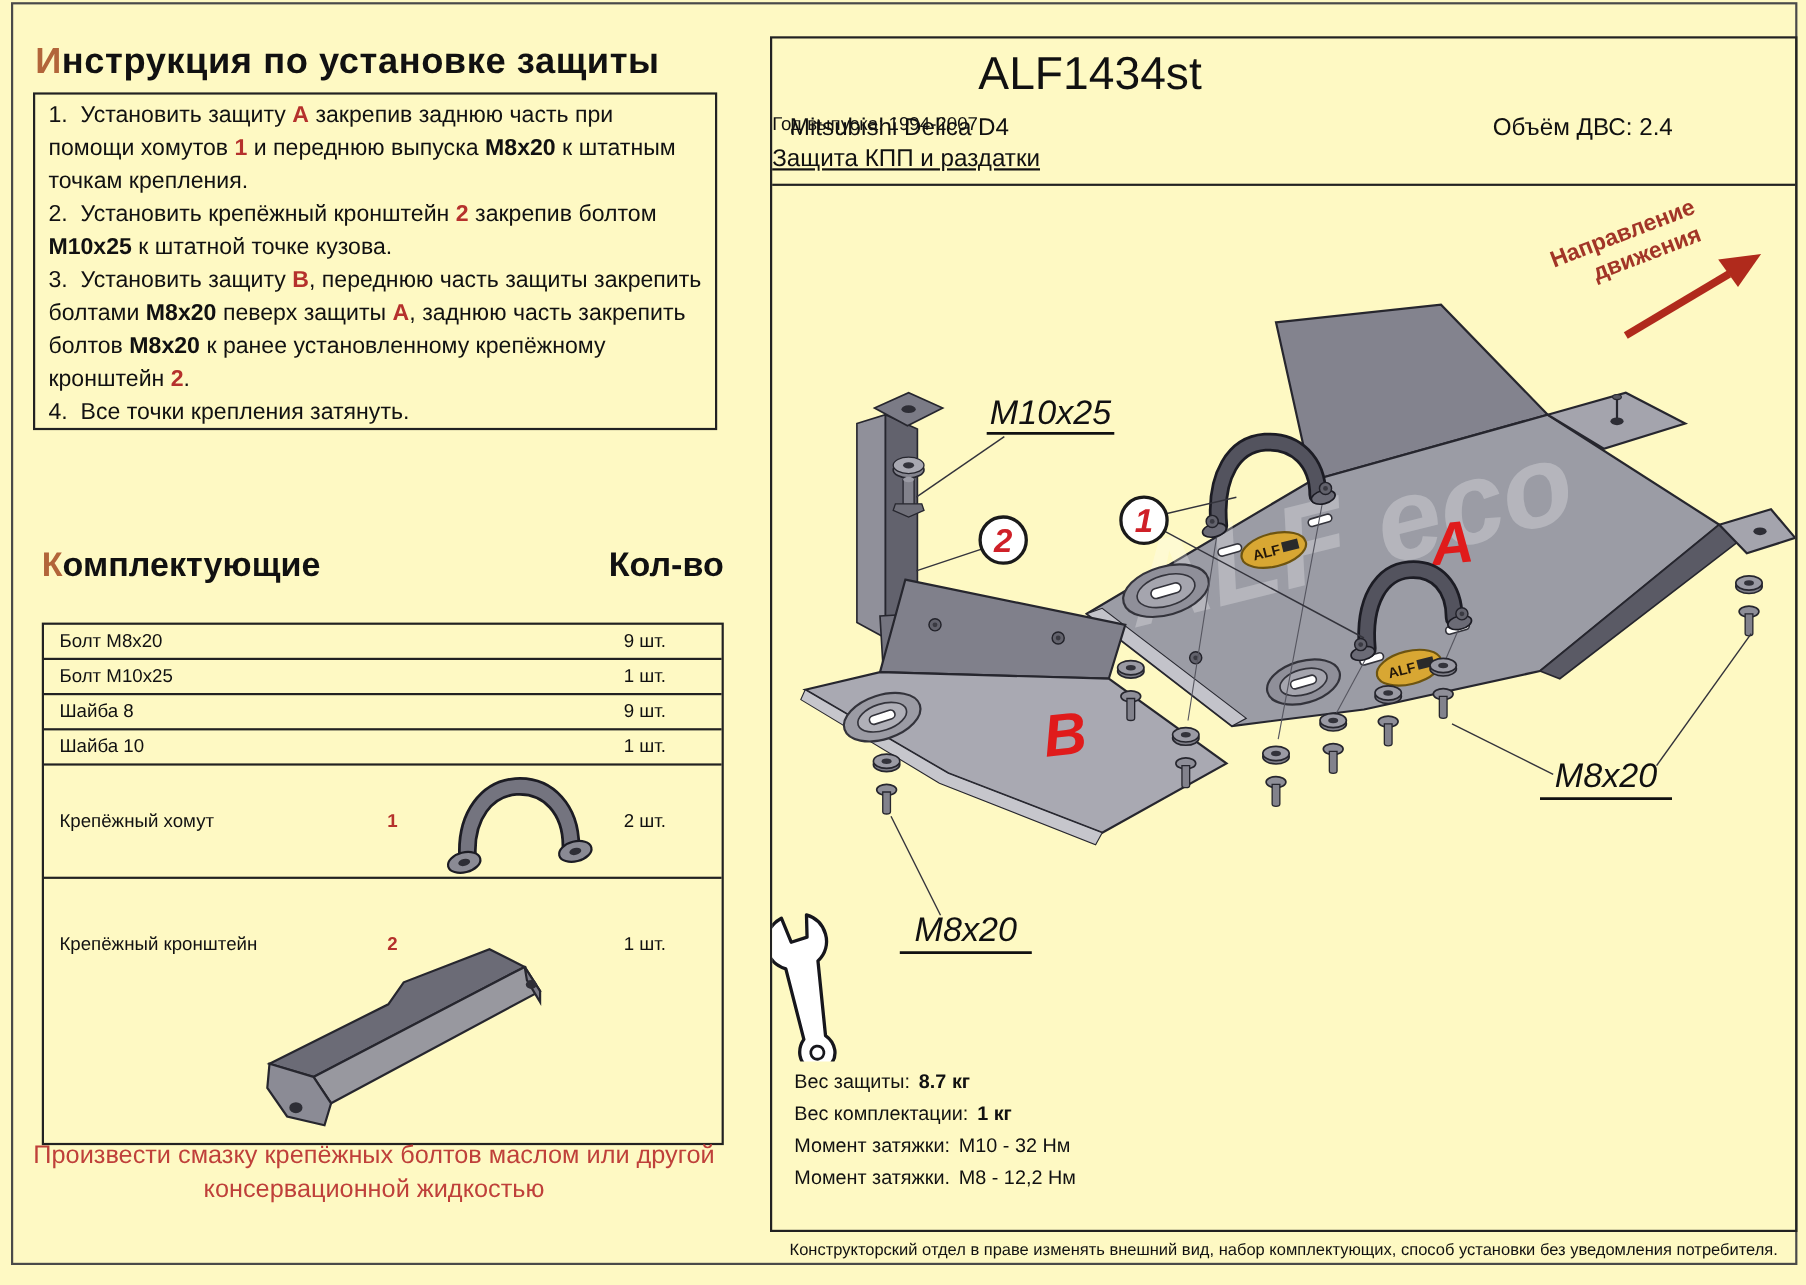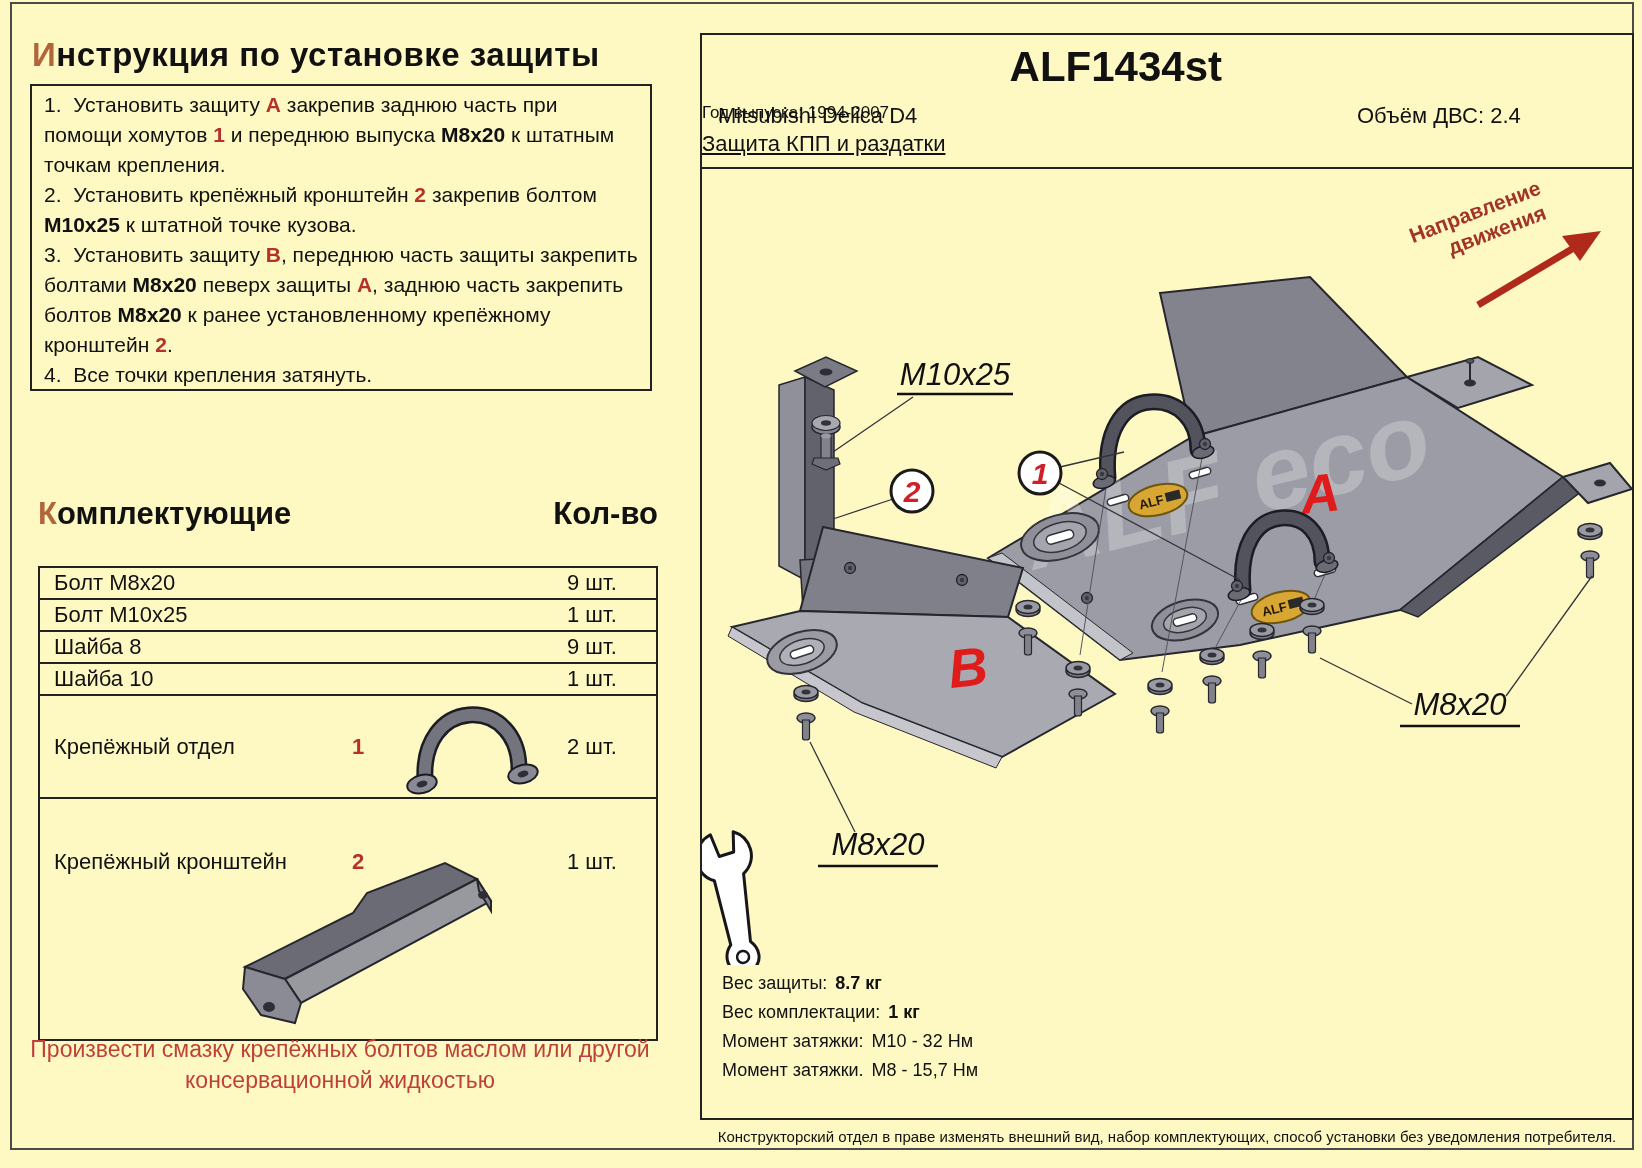--- a/index.html
+++ b/index.html
@@ -16,40 +16,40 @@
              border:2px solid #222;box-sizing:border-box;padding:4px 12px 0 12px;
              font-size:21px;line-height:30px;}
   .instr-box p{margin:0;}
   .r{color:#b5312c;font-weight:bold;}
   .bb{font-weight:bold;}
 
   .comp-header{position:absolute;left:38px;top:496px;width:620px;display:flex;
                justify-content:space-between;font-size:31px;font-weight:bold;gap:42px;}
   .comp-table{position:absolute;left:38px;top:566px;width:620px;border:2px solid #222;
               box-sizing:border-box;}
-  .crow{position:relative;display:flex;align-items:center;font-size:22px;
+  .crow{position:relative;display:flex;align-items:center;font-size:17px;
         border-bottom:2px solid #222;box-sizing:border-box;}
   .crow.simple{height:32px;}
   .crow .nm{padding-left:14px;white-space:nowrap;}
   .crow .qty{position:absolute;left:527px;white-space:nowrap;}
   .crow-clamp{height:103px;}
   .crow-bracket{height:204px;align-items:flex-start;padding-top:14px;border-bottom:none;margin-top:36px;}
   .refnum{position:absolute;left:312px;color:#b5312c;font-weight:bold;}
   .crow-bracket .refnum{top:14px;}
   .part-img{position:absolute;}
   .clamp-img{left:365px;top:3px;}
   .bracket-img{left:165px;top:16px;}
   .lube-note{position:absolute;left:20px;top:1034px;width:640px;text-align:center;
              font-size:23px;line-height:31px;color:#bf403a;}
 
   
   .right-box{position:absolute;left:700px;top:33px;width:934px;height:1087px;
              border:2px solid #222;box-sizing:border-box;}
-  .rb-partnum{position:absolute;left:0;top:8px;width:520px;text-align:right;
-              font-size:42px;font-weight:bold;}
+  .rb-partnum{position:absolute;left:0;top:8px;width:520px;text-align:center;
+              font-size:42px;font-weight:normal;padding-left:29px;}
   .rb-vehicle{position:absolute;left:16px;top:68px;font-size:22px;}
   .rb-years{position:absolute;left:0;top:68px;width:476px;text-align:left;font-size:17px;}
   .rb-prot{position:absolute;left:0;top:96px;width:476px;text-align:left;font-size:22px;
            text-decoration:underline;}
   .rb-engine{position:absolute;left:655px;top:68px;font-size:22px;}
   .rb-divider{position:absolute;left:0;top:132px;width:100%;border-top:2px solid #222;}
   .diagram{position:absolute;left:0;top:134px;}
   .diagram text{font-family:"Liberation Sans",sans-serif;}
   .specs{position:absolute;left:20px;top:934px;font-size:18px;line-height:29px;}
   .spec-line{white-space:nowrap;}
@@ -98,21 +98,21 @@
     <div class="crow simple">
       <span class="nm">Шайба 8</span>
       <span class="qty">9 шт.</span>
     </div>
     <div class="crow simple">
       <span class="nm">Шайба 10</span>
       <span class="qty">1 шт.</span>
     </div>
 
     <div class="crow crow-clamp">
-      <span class="nm">Крепёжный отдел</span>
+      <span class="nm">Крепёжный хомут</span>
       <span class="refnum">1</span>
       <svg class="part-img clamp-img" width="135" height="97" viewBox="0 0 135 97">
         <path d="M 20,80 C 18,42 38,18 64,16 C 94,14 114,38 114,70" fill="none" stroke="#1c1c24" stroke-width="17" stroke-linecap="round"></path>
         <path d="M 20,80 C 18,42 38,18 64,16 C 94,14 114,38 114,70" fill="none" stroke="#74747f" stroke-width="12" stroke-linecap="round"></path>
         <g transform="translate(17,85) rotate(-14)">
           <ellipse rx="15" ry="9" fill="#8a8a94" stroke="#1c1c24" stroke-width="2"></ellipse>
           <ellipse rx="5.5" ry="3.2" fill="#2e2e36"></ellipse>
         </g>
         <g transform="translate(118,75) rotate(-14)">
           <ellipse rx="15" ry="9" fill="#8a8a94" stroke="#1c1c24" stroke-width="2"></ellipse>
@@ -311,18 +311,18 @@
       <g transform="rotate(-10 732 900)">
         <path d="M 722,832 C 710,836 703,847 704,858 C 705,867 710,874 718,878 L 723,944 C 719,948 717,953 717,958 C 717,967 724,974 733,974 C 742,974 749,967 749,958 C 749,953 747,948 743,944 L 748,876 C 756,871 760,862 759,853 C 758,844 753,837 745,833 L 742,853 L 727,855 Z" fill="#ffffff" stroke="#16161c" stroke-width="3" stroke-linejoin="round"></path>
         <circle cx="733" cy="958" r="6" fill="#ffffff" stroke="#16161c" stroke-width="2.5"></circle>
       </g>
     </svg>
 
     <div class="specs">
       <div class="spec-line"><span>Вес защиты:</span><span class="spec-val v-bold">8.7 кг</span></div>
       <div class="spec-line"><span>Вес комплектации:</span><span class="spec-val v-bold">1 кг</span></div>
       <div class="spec-line"><span>Момент затяжки:</span><span class="spec-val">М10 - 32 Нм</span></div>
-      <div class="spec-line"><span>Момент затяжки.</span><span class="spec-val">М8 - 15,7 Нм</span></div>
+      <div class="spec-line"><span>Момент затяжки.</span><span class="spec-val">М8 - 12,2 Нм</span></div>
     </div>
   </div>
 
   <div class="doc-footer">Конструкторский отдел в праве изменять внешний вид, набор комплектующих, способ установки без уведомления потребителя.</div>
 </div>
 
 </body></html>

